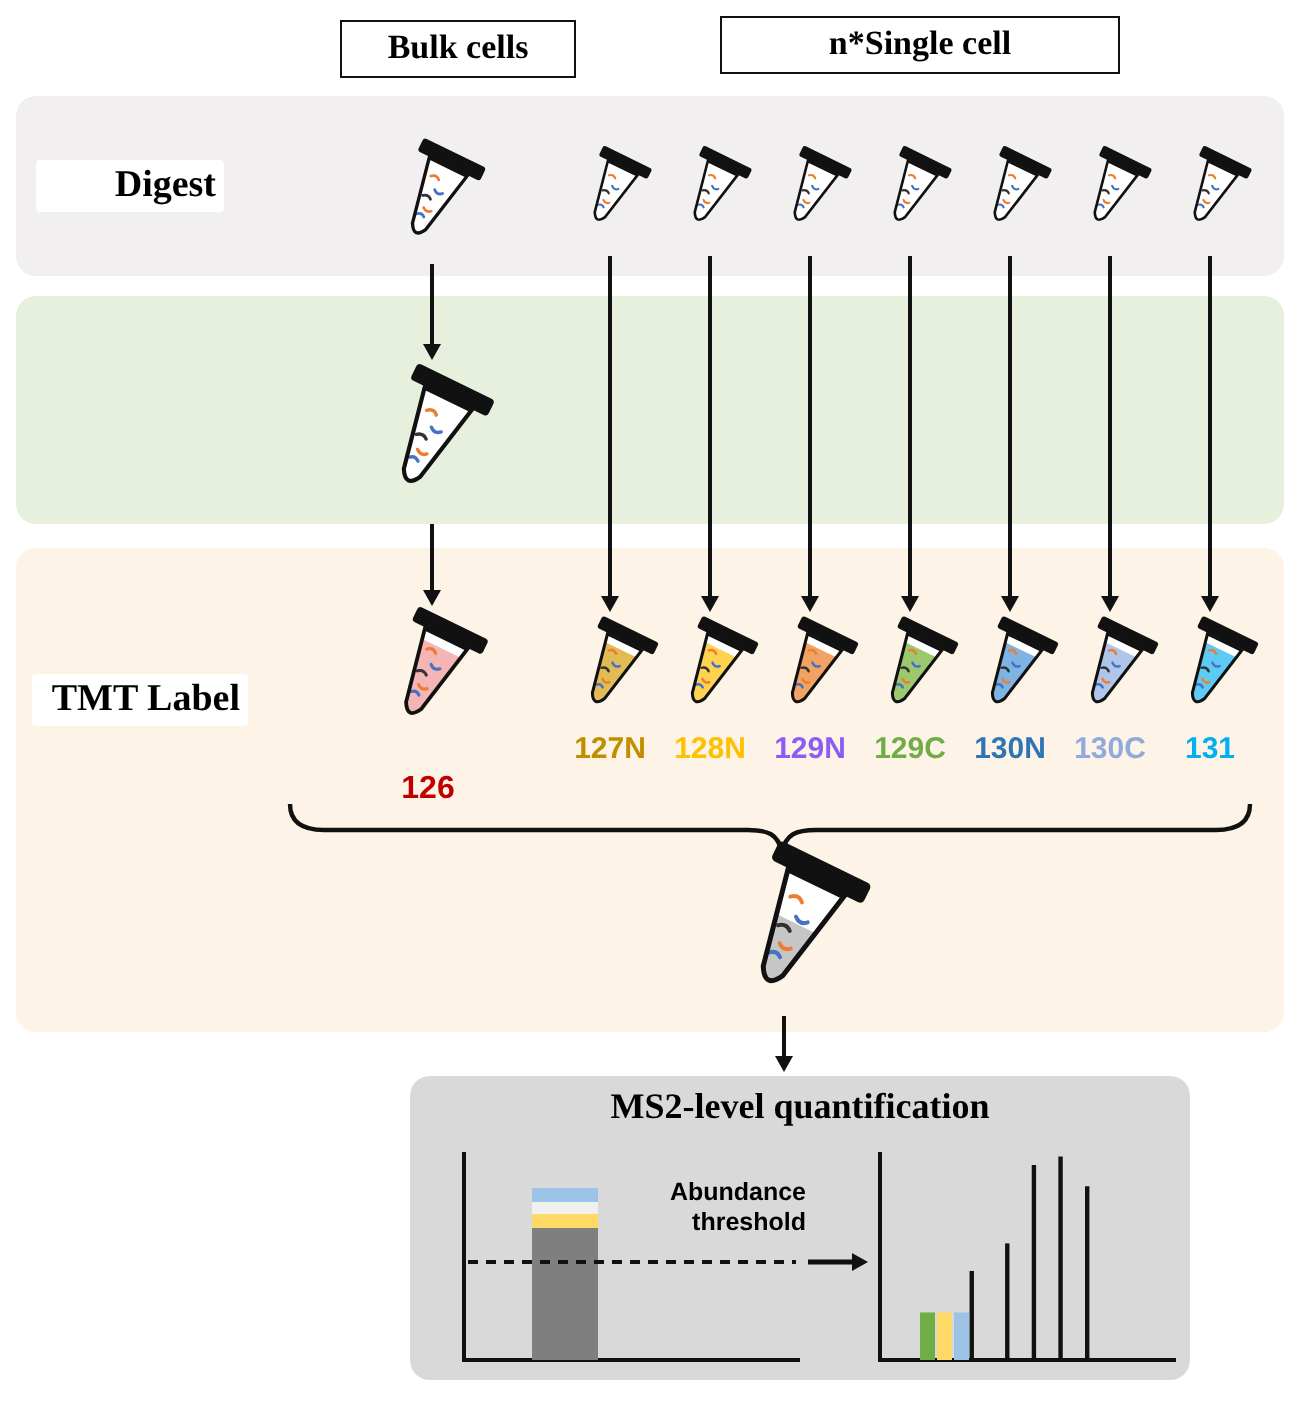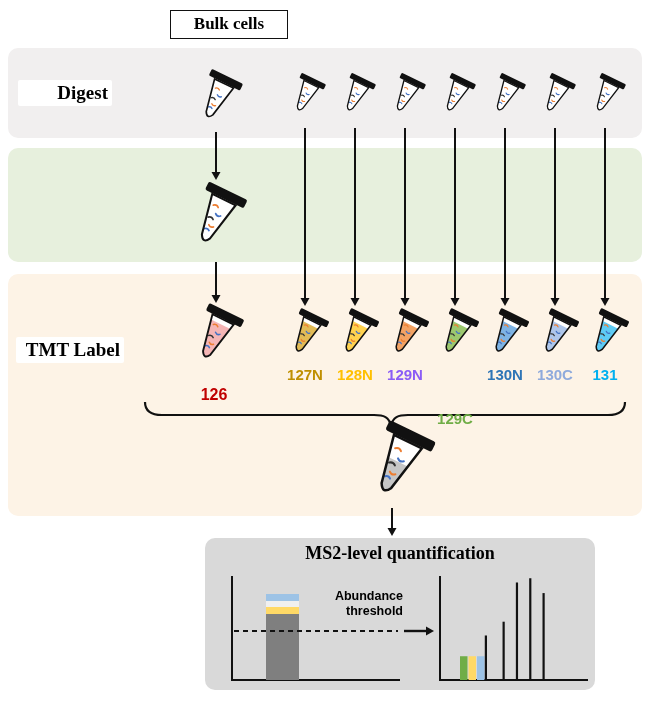--- a/index.html
+++ b/index.html
@@ -273,27 +273,28 @@
         <rect x="477" y="656.24" width="7.5" height="23.76" fill="#9dc3e6"></rect>
         <line x1="485.88" y1="680" x2="485.88" y2="635.48" stroke="#111" stroke-width="2.2"></line>
         <line x1="503.64" y1="680" x2="503.64" y2="621.7" stroke="#111" stroke-width="2.2"></line>
         <line x1="516.96" y1="680" x2="516.96" y2="582.48" stroke="#111" stroke-width="2.2"></line>
         <line x1="530.28" y1="680" x2="530.28" y2="578.24" stroke="#111" stroke-width="2.2"></line>
         <line x1="543.6" y1="680" x2="543.6" y2="593.08" stroke="#111" stroke-width="2.2"></line>
       </g>
     </svg>
 
   <div class="topbox" style="left:170px;top:10px;width:118px">Bulk cells</div>
+  <div class="topbox" style="left:360px;top:8px;width:200px">n*Single cell</div>
 
   <div class="bandlabel" style="left:18px;top:80px;width:94px">Digest</div>
   <div class="bandlabel" style="left:16px;top:337px;width:108px">TMT Label</div>
 
   <div class="ms2title">MS2-level quantification</div>
   <div class="threshold">Abundance threshold</div>
 <div class="chlabel" style="left: 273px; top: 366px; width: 64px; color: rgb(191, 143, 0); font-size: 15px;">127N</div>
     <div class="chlabel" style="left: 323px; top: 366px; width: 64px; color: rgb(255, 192, 0); font-size: 15px;">128N</div>
     <div class="chlabel" style="left: 373px; top: 366px; width: 64px; color: #8b5cf6; font-size: 15px;">129N</div>
-    <div class="chlabel" style="left: 423px; top: 366px; width: 64px; color: rgb(112, 173, 71); font-size: 15px; margin-top: 44px;">129C</div>
+    <div class="chlabel" style="left: 423px; top: 366px; width: 64px; color: rgb(112, 173, 71); font-size: 15px;">129C</div>
     <div class="chlabel" style="left: 473px; top: 366px; width: 64px; color: rgb(46, 117, 182); font-size: 15px;">130N</div>
     <div class="chlabel" style="left: 523px; top: 366px; width: 64px; color: rgb(143, 170, 220); font-size: 15px;">130C</div>
     <div class="chlabel" style="left: 573px; top: 366px; width: 64px; color: rgb(0, 176, 240); font-size: 15px;">131</div>
     <div class="chlabel" style="left: 182px; top: 386px; width: 64px; color: rgb(192, 0, 0); font-size: 16px;">126</div>
   </div>
 
 </body></html>

